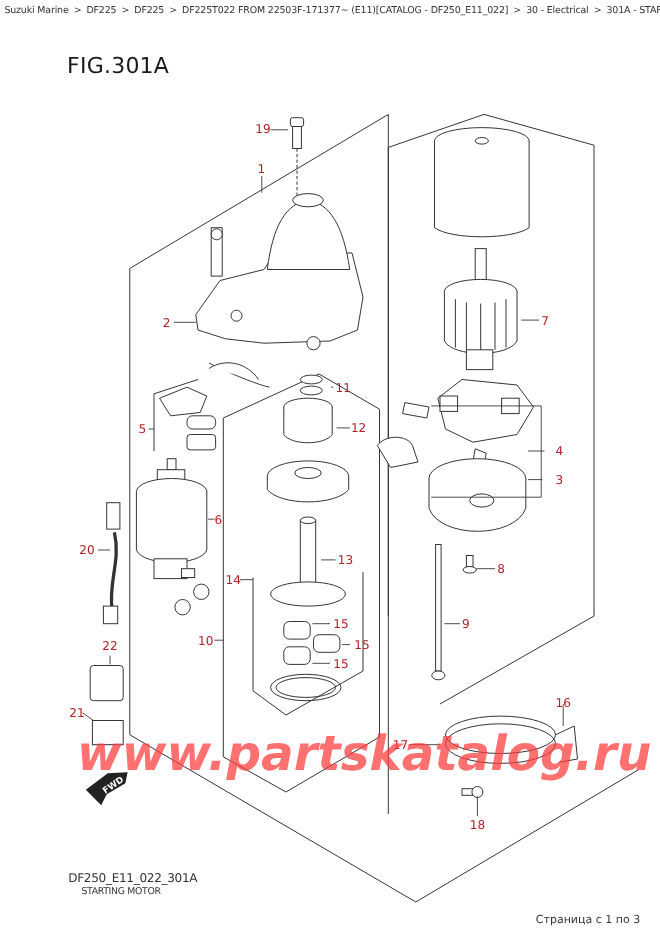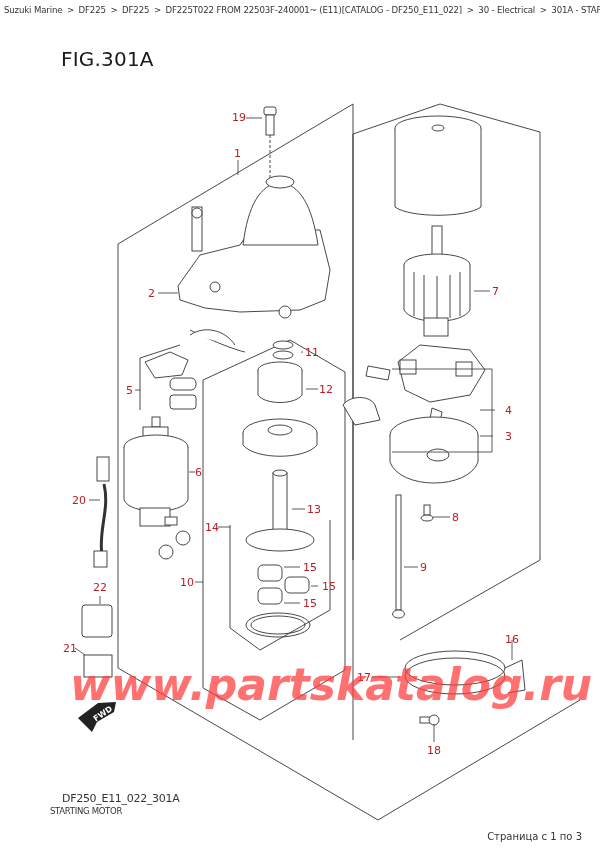--- a/index.html
+++ b/index.html
@@ -5,34 +5,34 @@
   html,body{margin:0;padding:0;background:#fff;}
   body{width:600px;height:848px;position:relative;overflow:hidden;font-family:"DejaVu Sans","Liberation Sans",sans-serif;color:#222;}
   .breadcrumb{position:absolute;left:4px;top:5px;font-size:8.6px;letter-spacing:-0.15px;white-space:nowrap;color:#333;}
   .breadcrumb span.sep{margin:0 2px;}
   .fig-title{position:absolute;left:61px;top:47px;font-size:20px;font-weight:normal;color:#1a1a1a;letter-spacing:0.2px;}
   .diagram{position:absolute;left:0;top:0;width:600px;height:848px;}
   .callout{font-family:"DejaVu Sans",sans-serif;font-size:11px;fill:#b52025;}
   .watermark{font-family:"DejaVu Sans",sans-serif;font-size:44px;font-weight:bold;font-style:italic;fill:#ff3b3b;opacity:0.72;}
   .fwd{font-family:"DejaVu Sans",sans-serif;font-size:8px;font-weight:bold;fill:#fff;}
   .footer-code{position:absolute;left:62px;top:792px;font-size:11px;color:#333;letter-spacing:-0.3px;}
-  .footer-name{position:absolute;left:50px;top:806px;font-size:8.5px;color:#333;letter-spacing:-0.3px;}
+  .footer-name{position:absolute;left:74px;top:806px;font-size:8.5px;color:#333;letter-spacing:-0.3px;}
   .page-info{position:absolute;right:18px;top:831px;font-size:10px;color:#333;}
 </style>
 </head>
 <body>
 
 <div class="breadcrumb">
   <span>Suzuki Marine</span>
   <span class="sep">&gt;</span>
   <span>DF225</span>
   <span class="sep">&gt;</span>
   <span>DF225</span>
   <span class="sep">&gt;</span>
-  <span>DF225T022 FROM 22503F-240001~ (E11)[CATALOG - DF250_E11_022]</span>
+  <span>DF225T022 FROM 22503F-171377~ (E11)[CATALOG - DF250_E11_022]</span>
   <span class="sep">&gt;</span>
   <span>30 - Electrical</span>
   <span class="sep">&gt;</span>
   <span>301A - STARTING MOTOR</span>
 </div>
 
 <div class="fig-title">FIG.301A</div>
 
 <svg class="diagram" viewBox="0 0 600 848" xmlns="http://www.w3.org/2000/svg">
   <g fill="none" stroke="#333" stroke-width="0.9">

